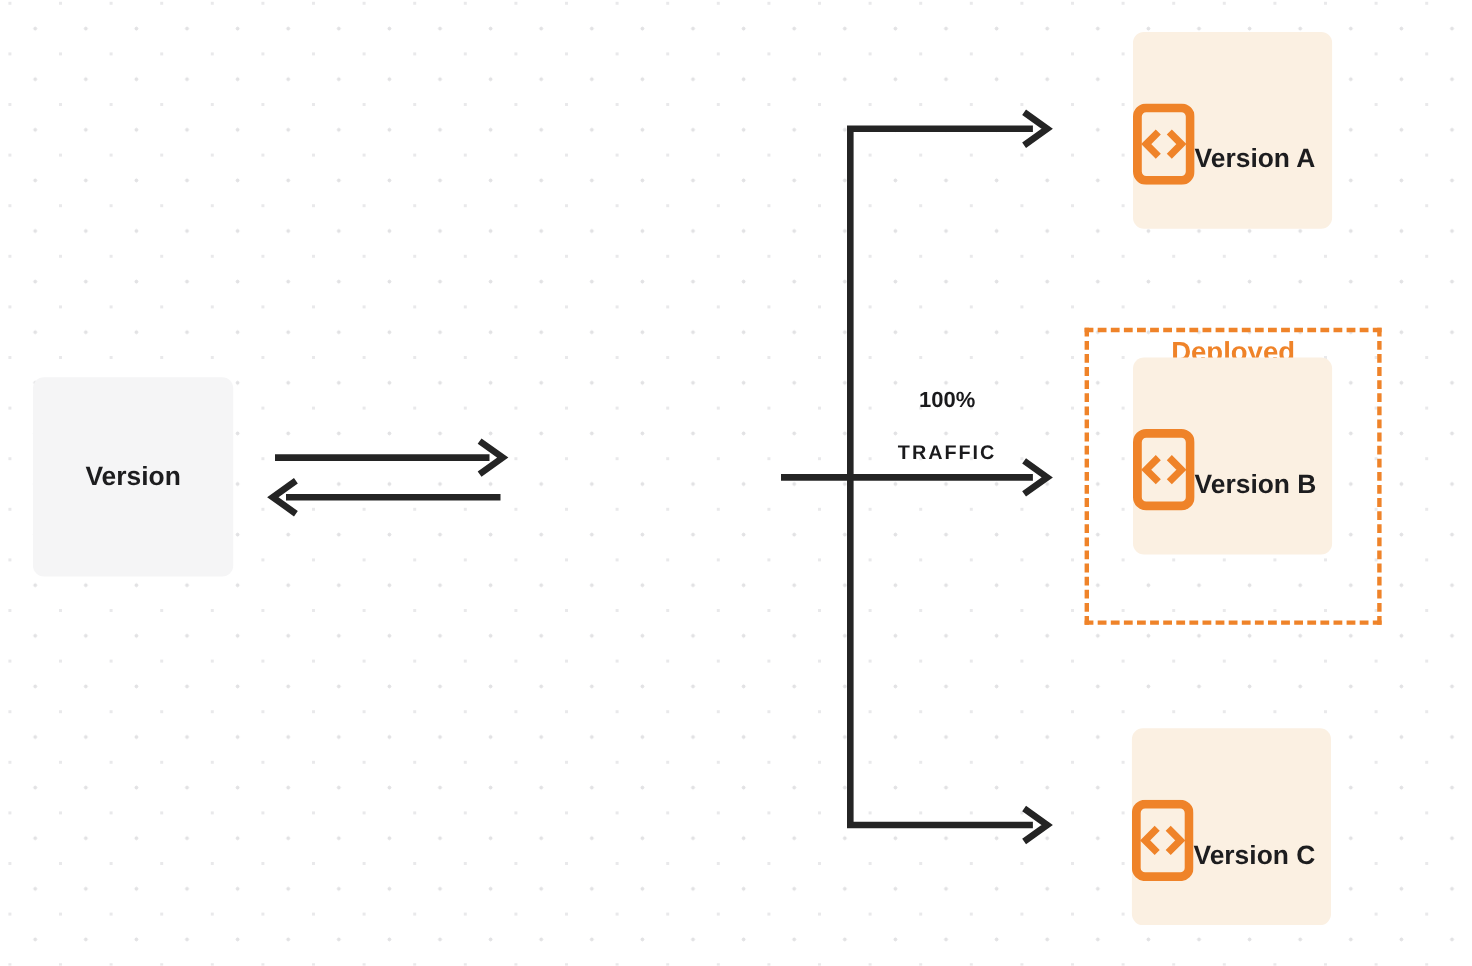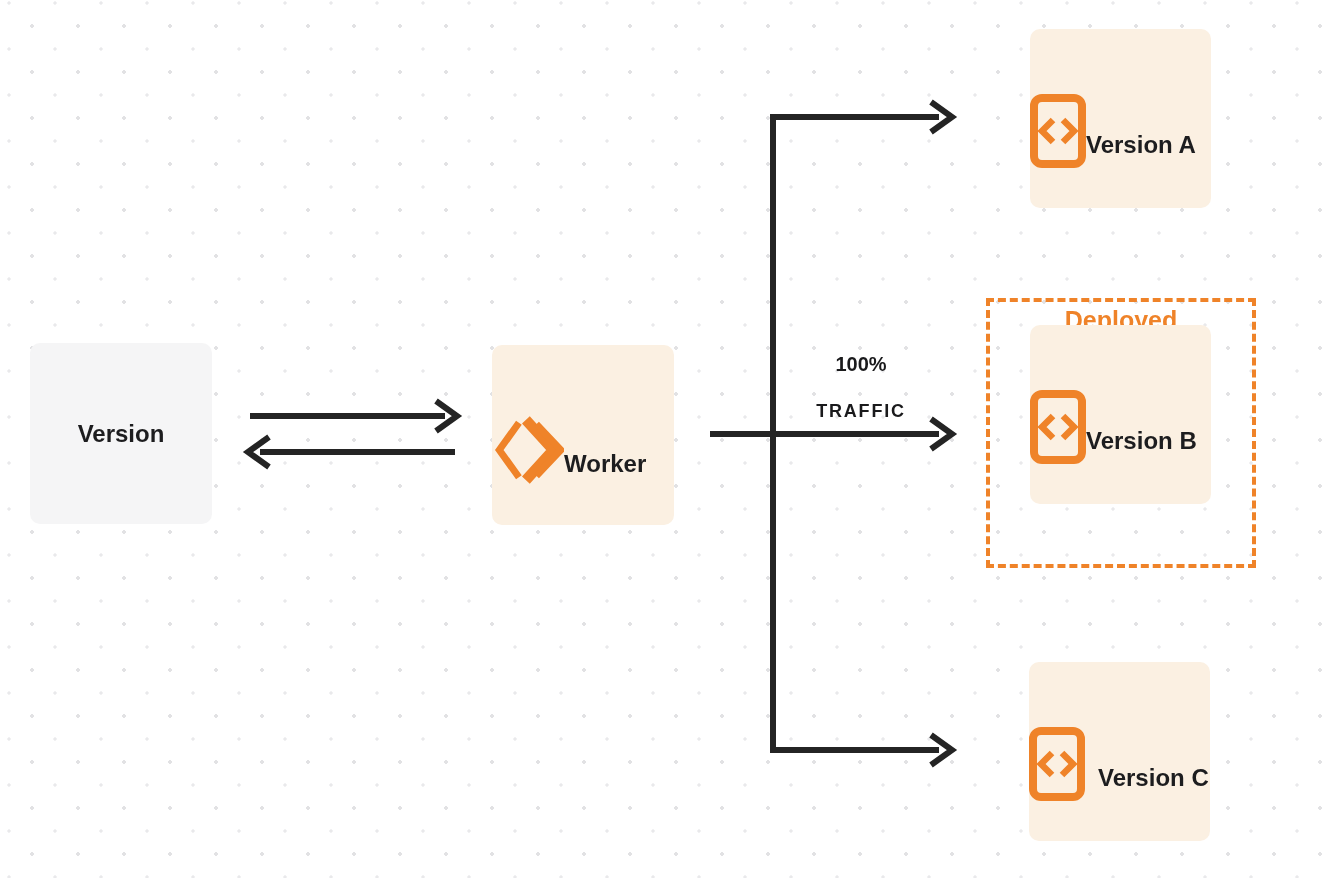--- a/index.html
+++ b/index.html
@@ -61,21 +61,21 @@
   .worker-box .node-label { margin-top: 28px; }
   .version-box {
     width: 181px;
     height: 179px;
     background: #fbf0e2;
     padding-top: 24px;
   }
   .version-box .node-label { margin-top: 28px; }
   .version-a { left: 1030px; top: 29px; }
   .version-b { left: 1030px; top: 325px; }
-  .version-c { left: 1029px; top: 662px; gap: 13px; }
+  .version-c { left: 1029px; top: 662px; }
   .deployed-frame {
     position: absolute;
     left: 986px;
     top: 298px;
     width: 270px;
     height: 270px;
     border: 4px dashed #ef8329;
     box-sizing: border-box;
     z-index: 1;
   }
@@ -137,30 +137,20 @@
       <polyline points="931,102 952,117 931,132"></polyline>
       <polyline points="931,419 952,434 931,449"></polyline>
       <polyline points="931,735 952,750 931,765"></polyline>
     </g>
   </svg>
 
   <div class="box client-box">
     <span class="node-label">Version</span>
   </div>
 
-  <div class="box worker-box">
-    <svg width="72" height="70" viewBox="0 0 100 100" aria-hidden="true">
-      <g stroke="#ef8329" fill="none" stroke-linejoin="miter">
-        <polyline points="37,11 9,50 37,89" stroke-width="10"></polyline>
-        <polyline points="47,7 86,50 47,93" stroke-width="15"></polyline>
-        <polyline points="62,13 97,50 62,87" stroke-width="10"></polyline>
-      </g>
-    </svg>
-    <span class="node-label">Worker</span>
-  </div>
 
   <div class="deployed-frame">
     <span class="deployed-label">Deployed</span>
   </div>
 
   <div class="box version-box version-a">
     <svg width="56" height="74" viewBox="0 0 56 74" aria-hidden="true">
       <g stroke="#ef8329" fill="none" stroke-linejoin="miter">
         <rect x="4" y="4" width="48" height="66" rx="8" stroke-width="8"></rect>
         <polyline points="23,26 12,37 23,48" stroke-width="6.5"></polyline>

